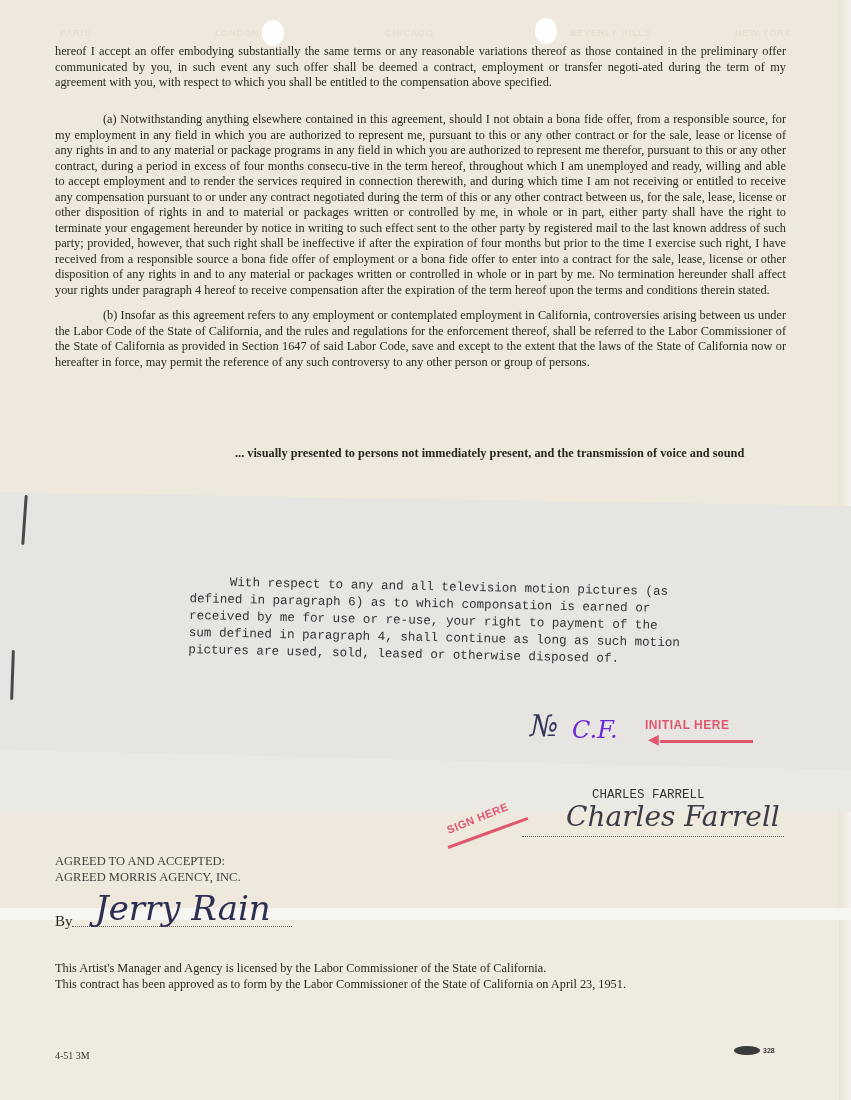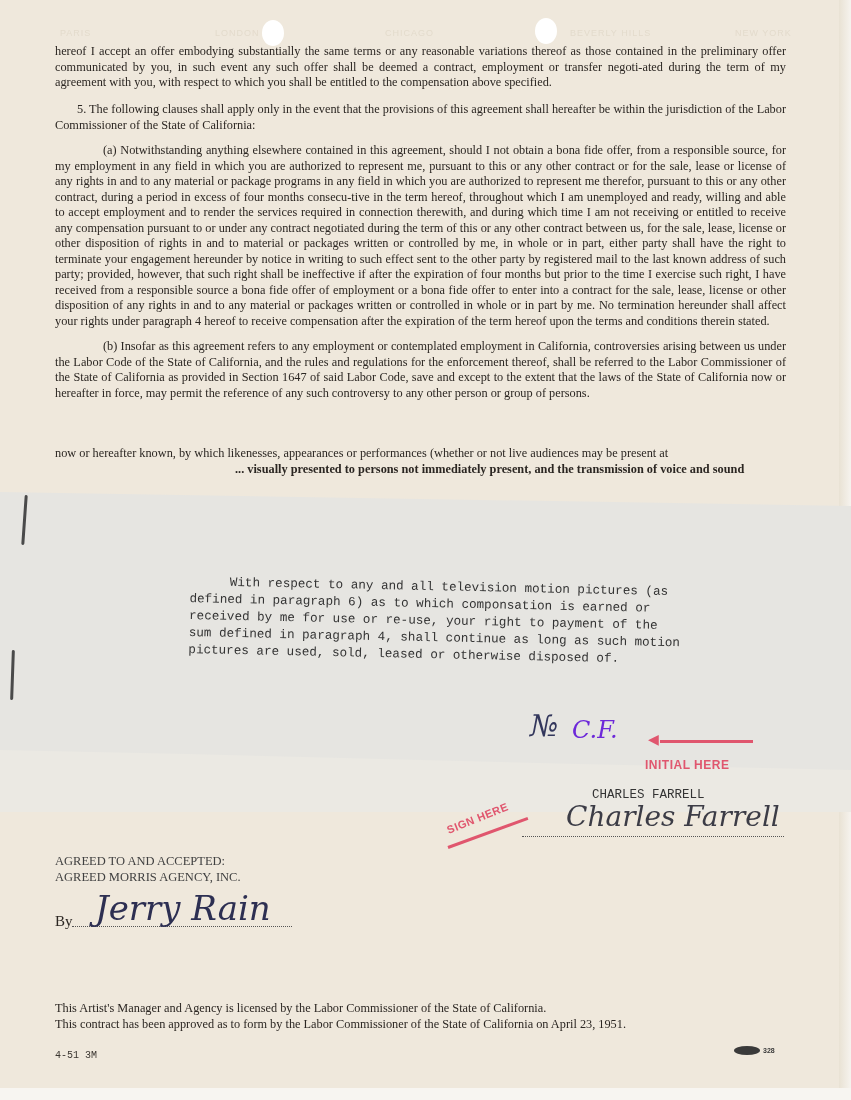--- a/index.html
+++ b/index.html
@@ -2,21 +2,21 @@
 <html><head>
 <meta charset="utf-8">
 <style>
   html, body { margin: 0; padding: 0; }
   body {
     width: 851px; height: 1100px; overflow: hidden; position: relative;
     background: #f0ebe1;
     font-family: "Liberation Serif", "DejaVu Serif", serif;
   }
   .page {
-    position: absolute; left: 0; top: 0; width: 851px; height: 1100px;
+    position: absolute; left: 0; top: 0; width: 851px; height: 920px;
     background: #efe8dc;
   }
   .page-edge-right {
     position: absolute; right: 0; top: 0; width: 12px; height: 1100px;
     background: linear-gradient(to right, #e9e2d4, #f6f3ee);
   }
   .page-edge-bottom {
     position: absolute; left: 0; bottom: 0; width: 851px; height: 12px;
     background: #f7f5f1;
   }
@@ -85,25 +85,25 @@
   .agreed {
     position: absolute; left: 55px; top: 853px;
     font-size: 12.5px; line-height: 16px; color: #404040;
   }
   .by-label {
     position: absolute; left: 55px; top: 913px;
     font-size: 15px; color: #2b2622;
   }
   .license {
     position: absolute; left: 55px; top: 960px;
-    font-size: 12.3px; line-height: 16px; color: #2b2622; margin-top: 40px;
+    font-size: 12.3px; line-height: 16px; color: #2b2622;
   }
   .form-code {
     position: absolute; left: 55px; top: 1050px;
-    font-size: 10px; color: #3a3530; font-family: Liberation Mono, monospace;
+    font-size: 10px; color: #3a3530;
   }
   .union-bug {
     position: absolute; left: 734px; top: 1046px;
     display: flex; align-items: center; gap: 3px;
   }
   .union-bug .oval {
     width: 26px; height: 9px; border-radius: 50%; background: #3a3a3a;
   }
   .union-bug span {
     font-family: "Liberation Sans", sans-serif; font-size: 7px; font-weight: bold; color: #3a3a3a;
@@ -127,48 +127,46 @@
   <span class="ghost-header" style="left:735px">NEW YORK</span>
 
   <div class="punch-hole" style="left:262px; top:20px;"></div>
   <div class="punch-hole" style="left:535px; top:18px;"></div>
 
   <div class="body-text" style="top:44px;">
     <p>hereof I accept an offer embodying substantially the same terms or any reasonable variations thereof as those contained in the preliminary offer communicated by you, in such event any such offer shall be deemed a contract, employment or transfer negoti-ated during the term of my agreement with you, with respect to which you shall be entitled to the compensation above specified.</p>
   </div>
 
   <div class="body-text" style="top:102px;">
-    <p class="indent">5.  The following clauses shall apply only in the event that the provisions of this agreement shall hereafter be within the jurisdiction of the Labor Commissioner of the State of California:</p>
     <p class="indent2" style="margin-top:10px;">(a)  Notwithstanding anything elsewhere contained in this agreement, should I not obtain a bona fide offer, from a responsible source, for my employment in any field in which you are authorized to represent me, pursuant to this or any other contract or for the sale, lease or license of any rights in and to any material or package programs in any field in which you are authorized to represent me therefor, pursuant to this or any other contract, during a period in excess of four months consecu-tive in the term hereof, throughout which I am unemployed and ready, willing and able to accept employment and to render the services required in connection therewith, and during which time I am not receiving or entitled to receive any compensation pursuant to or under any contract negotiated during the term of this or any other contract between us, for the sale, lease, license or other disposition of rights in and to material or packages written or controlled by me, in whole or in part, either party shall have the right to terminate your engagement hereunder by notice in writing to such effect sent to the other party by registered mail to the last known address of such party; provided, however, that such right shall be ineffective if after the expiration of four months but prior to the time I exercise such right, I have received from a responsible source a bona fide offer of employment or a bona fide offer to enter into a contract for the sale, lease, license or other disposition of any rights in and to any material or packages written or controlled in whole or in part by me.  No termination hereunder shall affect your rights under paragraph 4 hereof to receive compensation after the expiration of the term hereof upon the terms and conditions therein stated.</p>
     <p class="indent2" style="margin-top:10px;">(b)  Insofar as this agreement refers to any employment or contemplated employment in California, controversies arising between us under the Labor Code of the State of California, and the rules and regulations for the enforcement thereof, shall be referred to the Labor Commissioner of the State of California as provided in Section 1647 of said Labor Code, save and except to the extent that the laws of the State of California now or hereafter in force, may permit the reference of any such controversy to any other person or group of persons.</p>
   </div>
 
   <div class="body-text" style="top:446px;">
-    <p>now or hereafter known, by which likenesses, appearances or performances (whether or not live audiences may be present at</p>
     <p style="padding-left:180px;font-weight:bold;">... visually presented to persons not immediately present, and the transmission of voice and sound</p>
   </div>
 
   <div class="rider"></div>
   <div class="rider-bottom-edge"></div>
   <div class="staple" style="left:23px; top:495px; height:50px; transform:rotate(4deg);"></div>
   <div class="staple" style="left:11px; top:650px; height:50px; transform:rotate(2deg);"></div>
 
 
   <div class="rider-body">
     <p class="first">With respect to any and all television motion pictures (as</p>
     <p>defined in paragraph 6) as to which componsation is earned or</p>
     <p>received by me for use or re-use, your right to payment of the</p>
     <p>sum defined in paragraph 4, shall continue as long as such motion</p>
     <p>pictures are used, sold, leased or otherwise disposed of.</p>
   </div>
 
   <div class="handwriting" style="left:530px; top:708px; font-size:30px;">№</div>
   <div class="handwriting" style="left:572px; top:716px; font-size:24px; color:#6d28d9;">C.F.</div>
 
-  <div class="stamp" style="left:645px; top:718px; font-size:12px;margin-top:40px;">INITIAL HERE</div>
+  <div class="stamp" style="left:645px; top:718px; font-size:12px;">INITIAL HERE</div>
   <div class="stamp-arrow" style="left:660px; top:740px; width:93px;"></div>
   <div class="stamp" style="left:648px; top:731px; font-size:14px;">◀</div>
 
   <div class="typed-name">CHARLES FARRELL</div>
   <div class="handwriting" style="left:566px; top:800px; font-size:28px; color:#3c3c46;">Charles Farrell</div>
   <div class="sig-line" style="left:522px; top:836px; width:262px;"></div>
 
   <div class="stamp" style="left:445px; top:812px; font-size:11px; transform:rotate(-22deg);">SIGN HERE</div>
   <div class="stamp-arrow" style="left:448px; top:846px; width:85px; transform:rotate(-20deg); transform-origin:left center;"></div>
 

